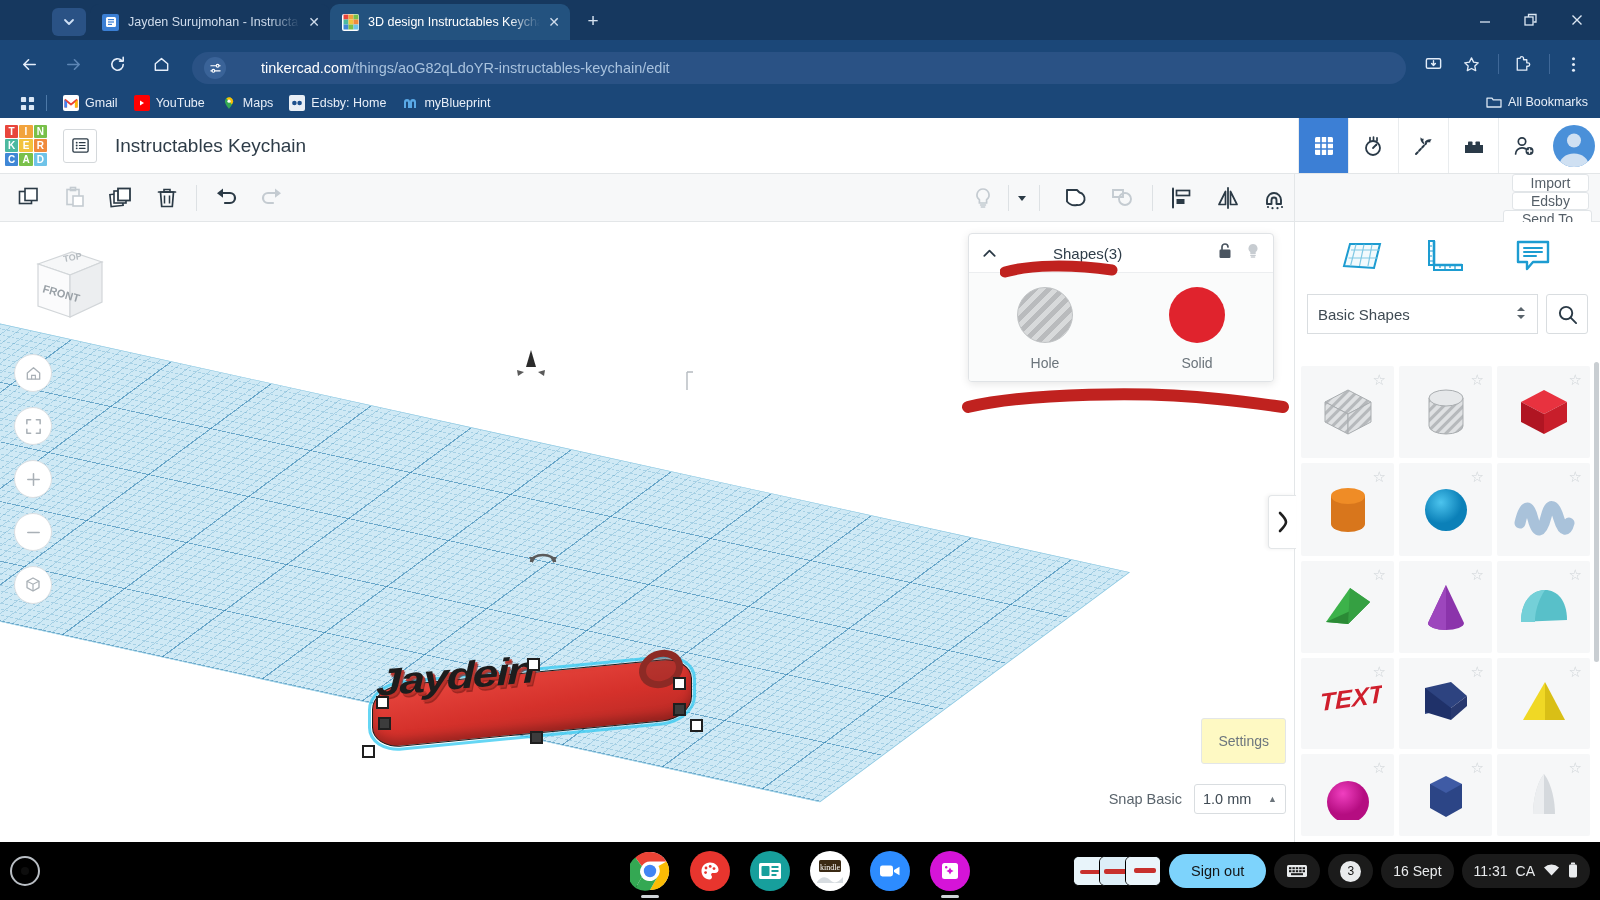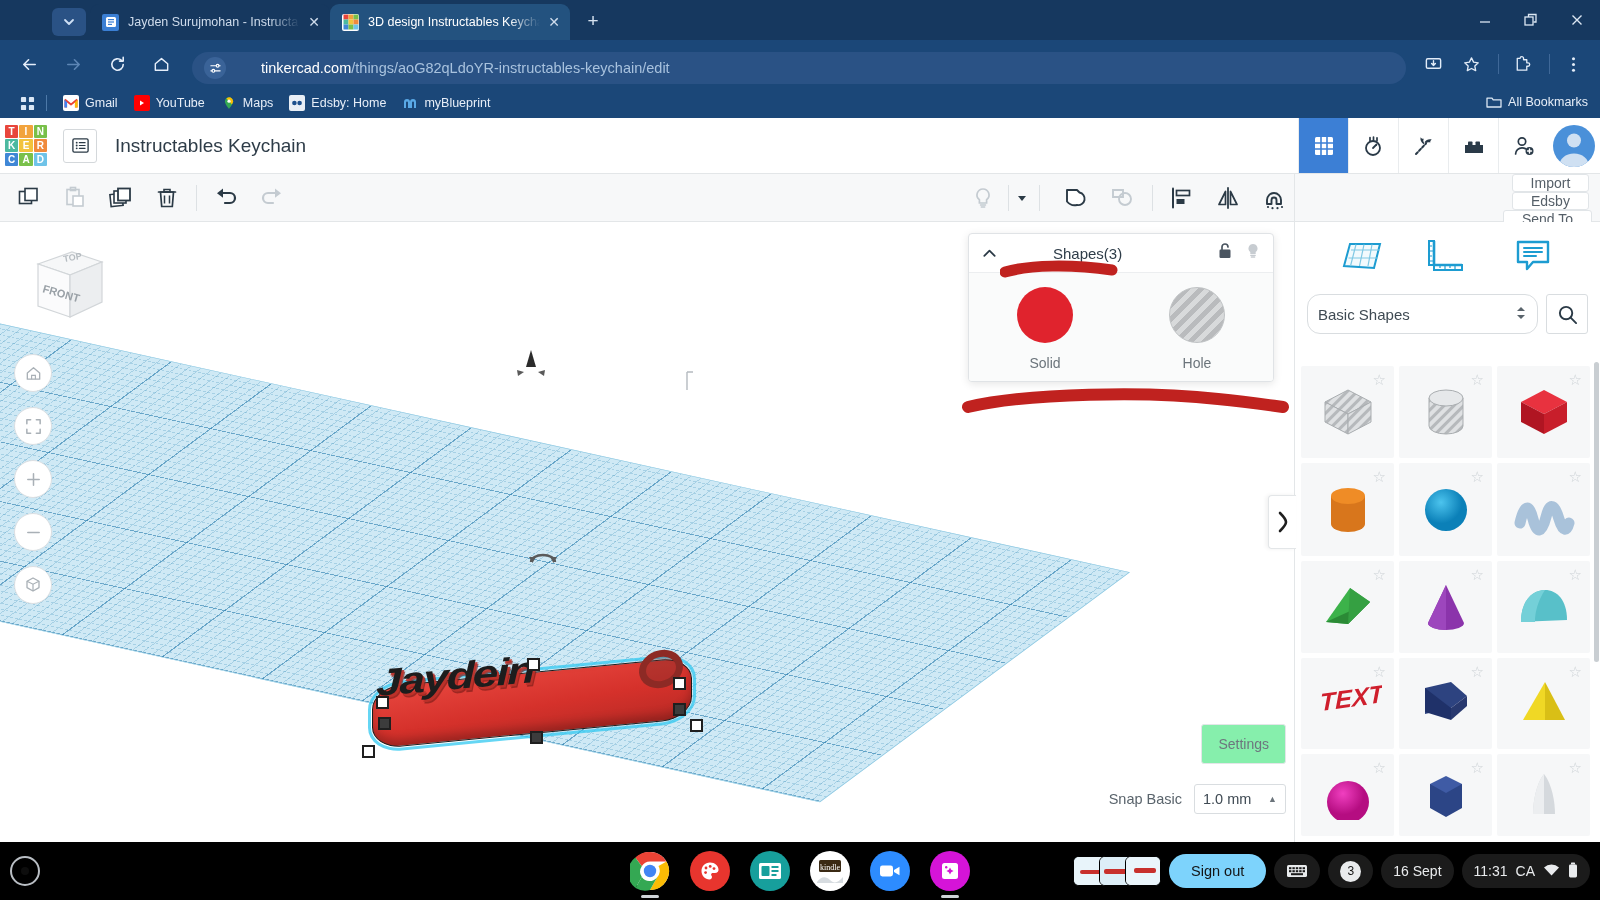--- a/index.html
+++ b/index.html
@@ -233,22 +233,22 @@
     position: absolute; left: 14px; width: 38px; height: 38px;
     border: 1px solid #dcdfe2; border-radius: 50%;
     display: flex; align-items: center; justify-content: center;
     background: #ffffff; color: #a9b0b6;
   }
   .settings-row {
     position: absolute; right: 8px; bottom: 78px;
     display: flex; align-items: center;
   }
   .settings-btn {
-    height: 40px; padding: 0 16px; font-size: 14px; color: #6d767e;
-    border: 1px solid #e3e6e8; background: #86efac; border-radius: 3px;
+    height: 46px; padding: 0 16px; font-size: 14px; color: #6d767e;
+    border: 1px solid #e3e6e8; background: #fef9c3; border-radius: 3px;
     display: flex; align-items: center;
   }
   .snap-row {
     position: absolute; right: 8px; bottom: 28px;
     display: flex; align-items: center; gap: 12px;
   }
   .snap-label { font-size: 14.5px; color: #5a646c; }
   .snap-select {
     height: 30px; min-width: 92px; padding: 0 8px;
     border: 1px solid #d9dde0; background: #ffffff; border-radius: 3px;
@@ -285,21 +285,21 @@
 
   
   .sidebar {
     position: absolute; left: 1295px; top: 222px; width: 305px; height: 620px;
     background: #ffffff;
   }
   .sb-tabs { height: 72px; display: flex; align-items: center; justify-content: space-around; padding: 0 24px; }
   .sb-tab { width: 58px; height: 52px; display: flex; align-items: center; justify-content: center; }
   .sb-searchrow { display: flex; align-items: center; padding: 0 12px; gap: 8px; }
   .sb-select {
-    flex: 1 1 auto; height: 40px; border: 1px solid #d9dde0; border-radius: 13px;
+    flex: 1 1 auto; height: 40px; border: 1px solid #d9dde0; border-radius: 0;
     display: flex; align-items: center; justify-content: space-between;
     padding: 0 10px; font-size: 15px; color: #3f4a53; background: #ffffff;
   }
   .sb-searchbtn {
     width: 42px; height: 40px; border: 1px solid #d9dde0; border-radius: 3px;
     display: flex; align-items: center; justify-content: center; background: #ffffff;
     color: #2b3a46;
   }
   .sb-grid {
     position: absolute; top: 138px; left: 0; width: 305px; height: 482px;
@@ -846,26 +846,26 @@
         <span>
           <svg width="16" height="18" viewBox="0 0 16 18">
               <path d="M8 2a4.5 4.5 0 0 1 2.7 8.1V12H5.3v-1.9A4.5 4.5 0 0 1 8 2z" fill="#c7ccd1"></path>
               <path d="M5.8 13.5h4.4M6.4 15.2h3.2" stroke="#c7ccd1" stroke-width="1.3" stroke-linecap="round"></path>
             </svg>
         </span>
       </span>
     </div>
     <div class="sp-body">
       <div class="sp-swatch">
+        <div class="sw-circle sw-hole"></div>
+        <div class="sw-label">Hole</div>
+      </div>
+      <div class="sp-swatch">
         <div class="sw-circle sw-solid"></div>
         <div class="sw-label">Solid</div>
-      </div>
-      <div class="sp-swatch">
-        <div class="sw-circle sw-hole"></div>
-        <div class="sw-label">Hole</div>
       </div>
     </div>
   </div>
 
   <svg class="ann-stroke" style="left:1000px;top:258px;" width="125" height="24" viewBox="0 0 125 24">
     <path d="M5 14 C30 7, 70 6, 112 12" stroke="#c0221f" stroke-width="11" fill="none" stroke-linecap="round"></path>
   </svg>
   <svg class="ann-stroke" style="left:958px;top:385px;" width="335" height="36" viewBox="0 0 335 36">
     <path d="M10 22 C70 8, 190 6, 260 14 C290 17, 310 20, 325 22" stroke="#c0221f" stroke-width="12" fill="none" stroke-linecap="round"></path>
   </svg>

